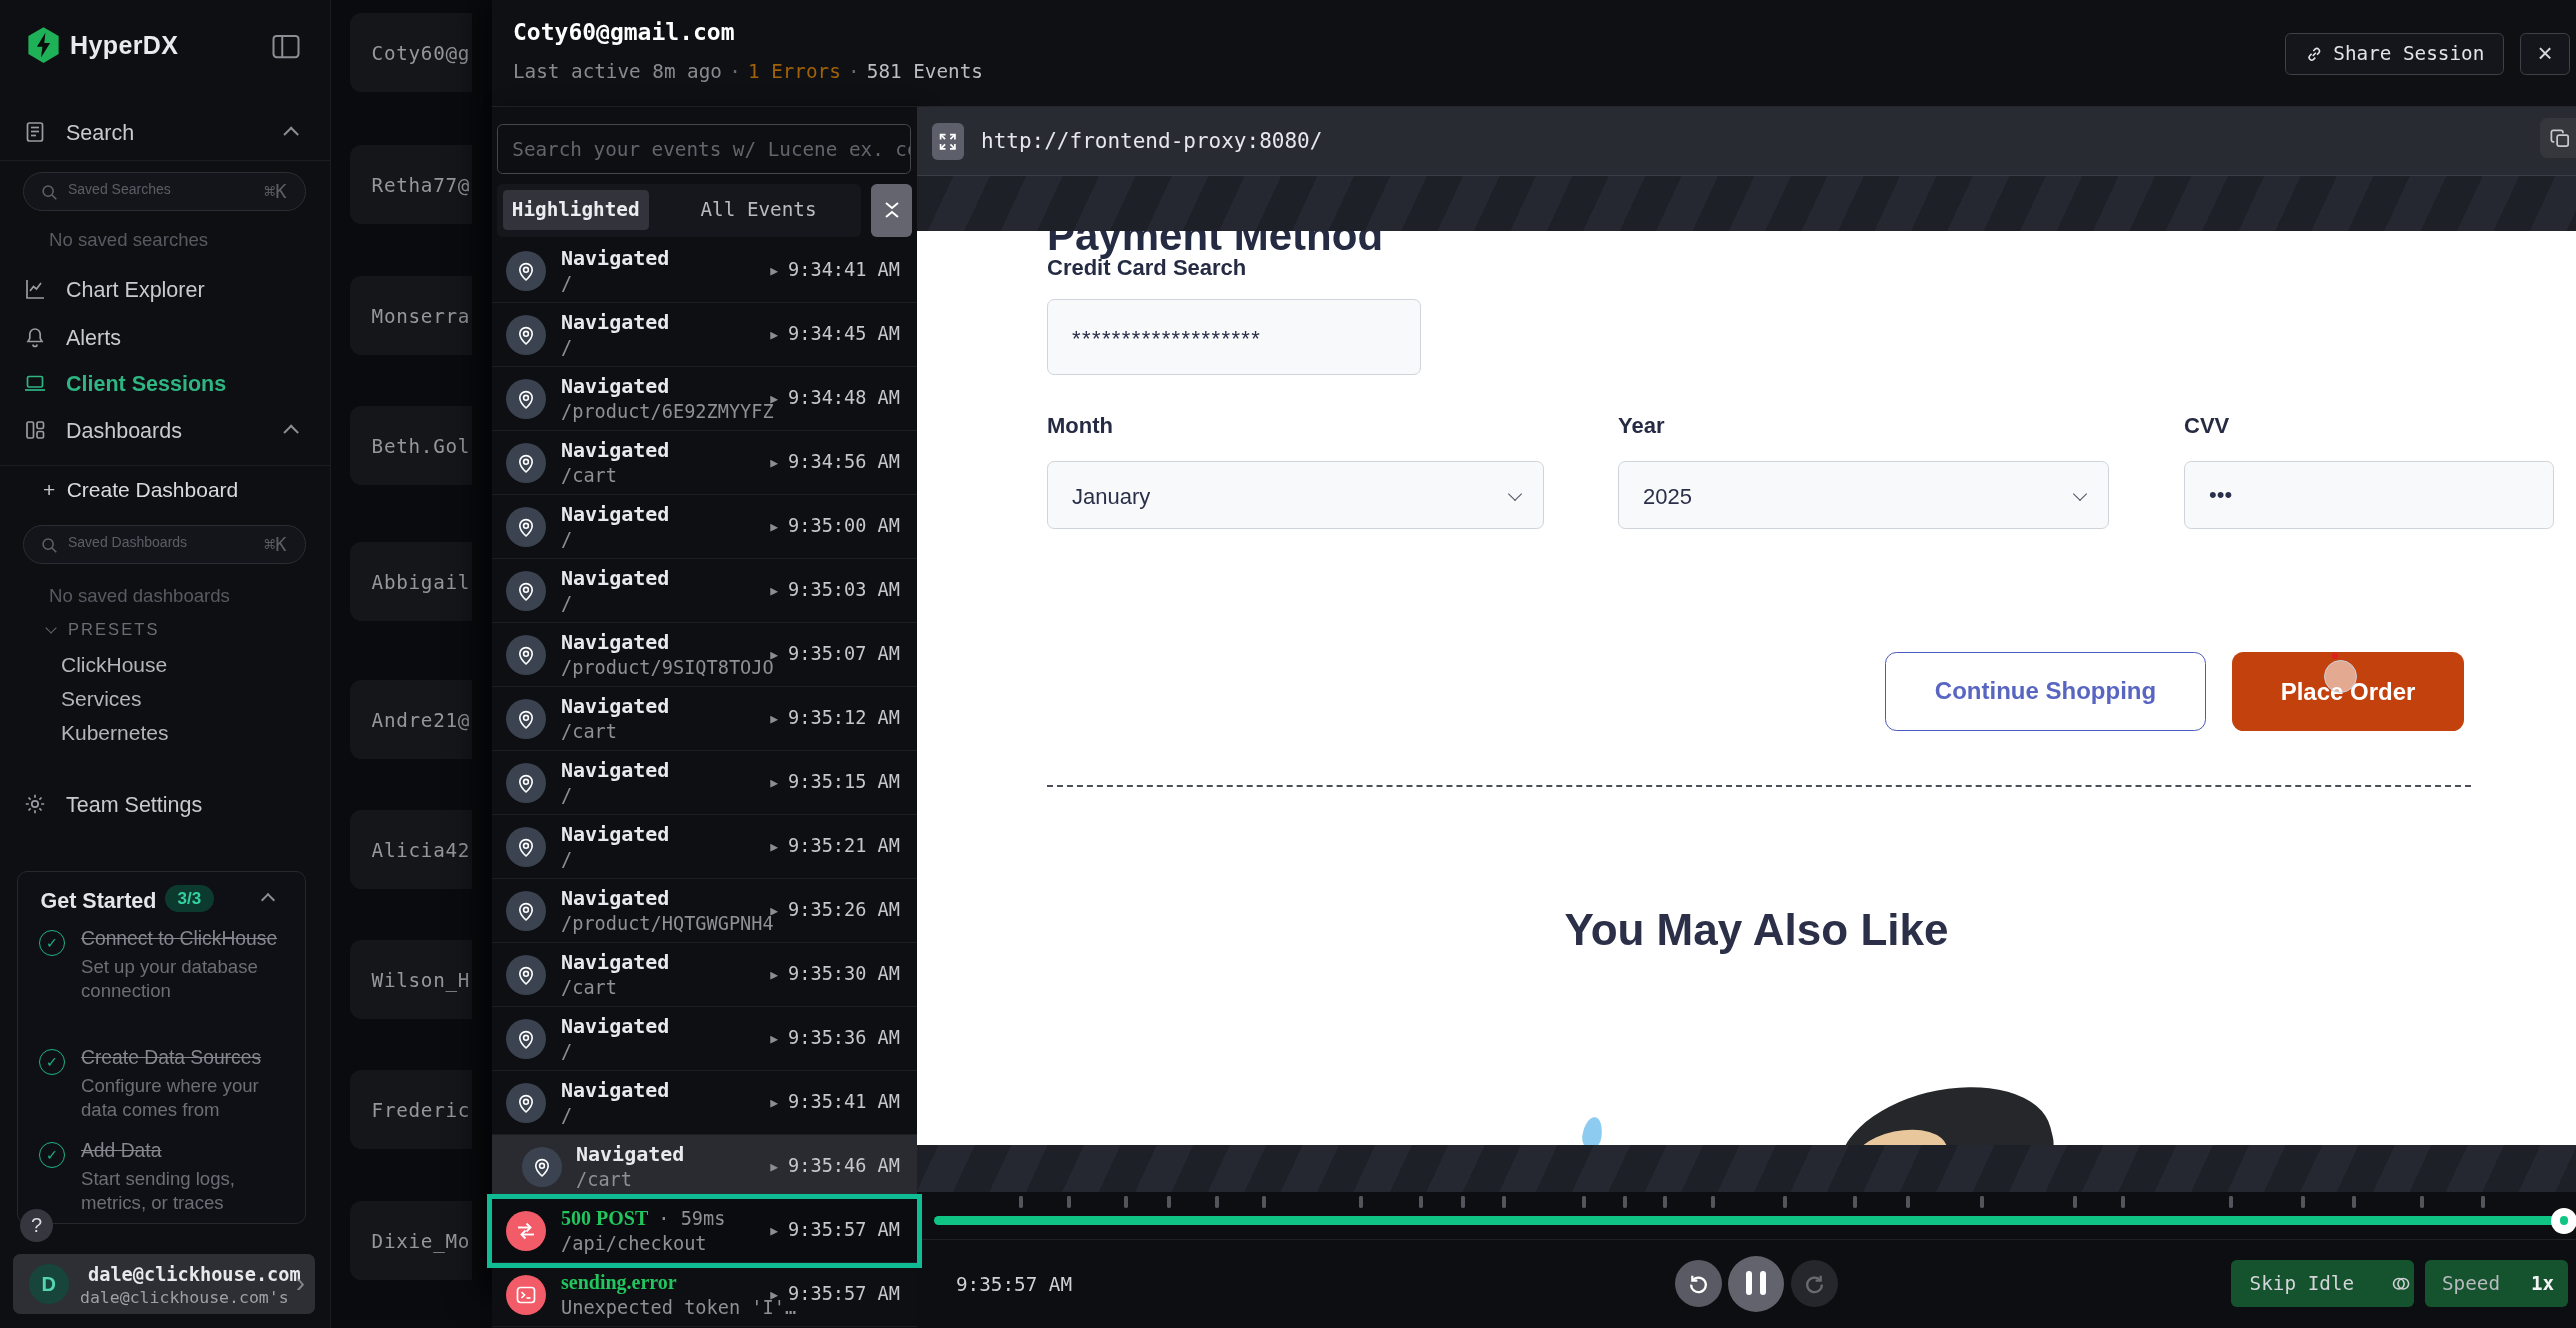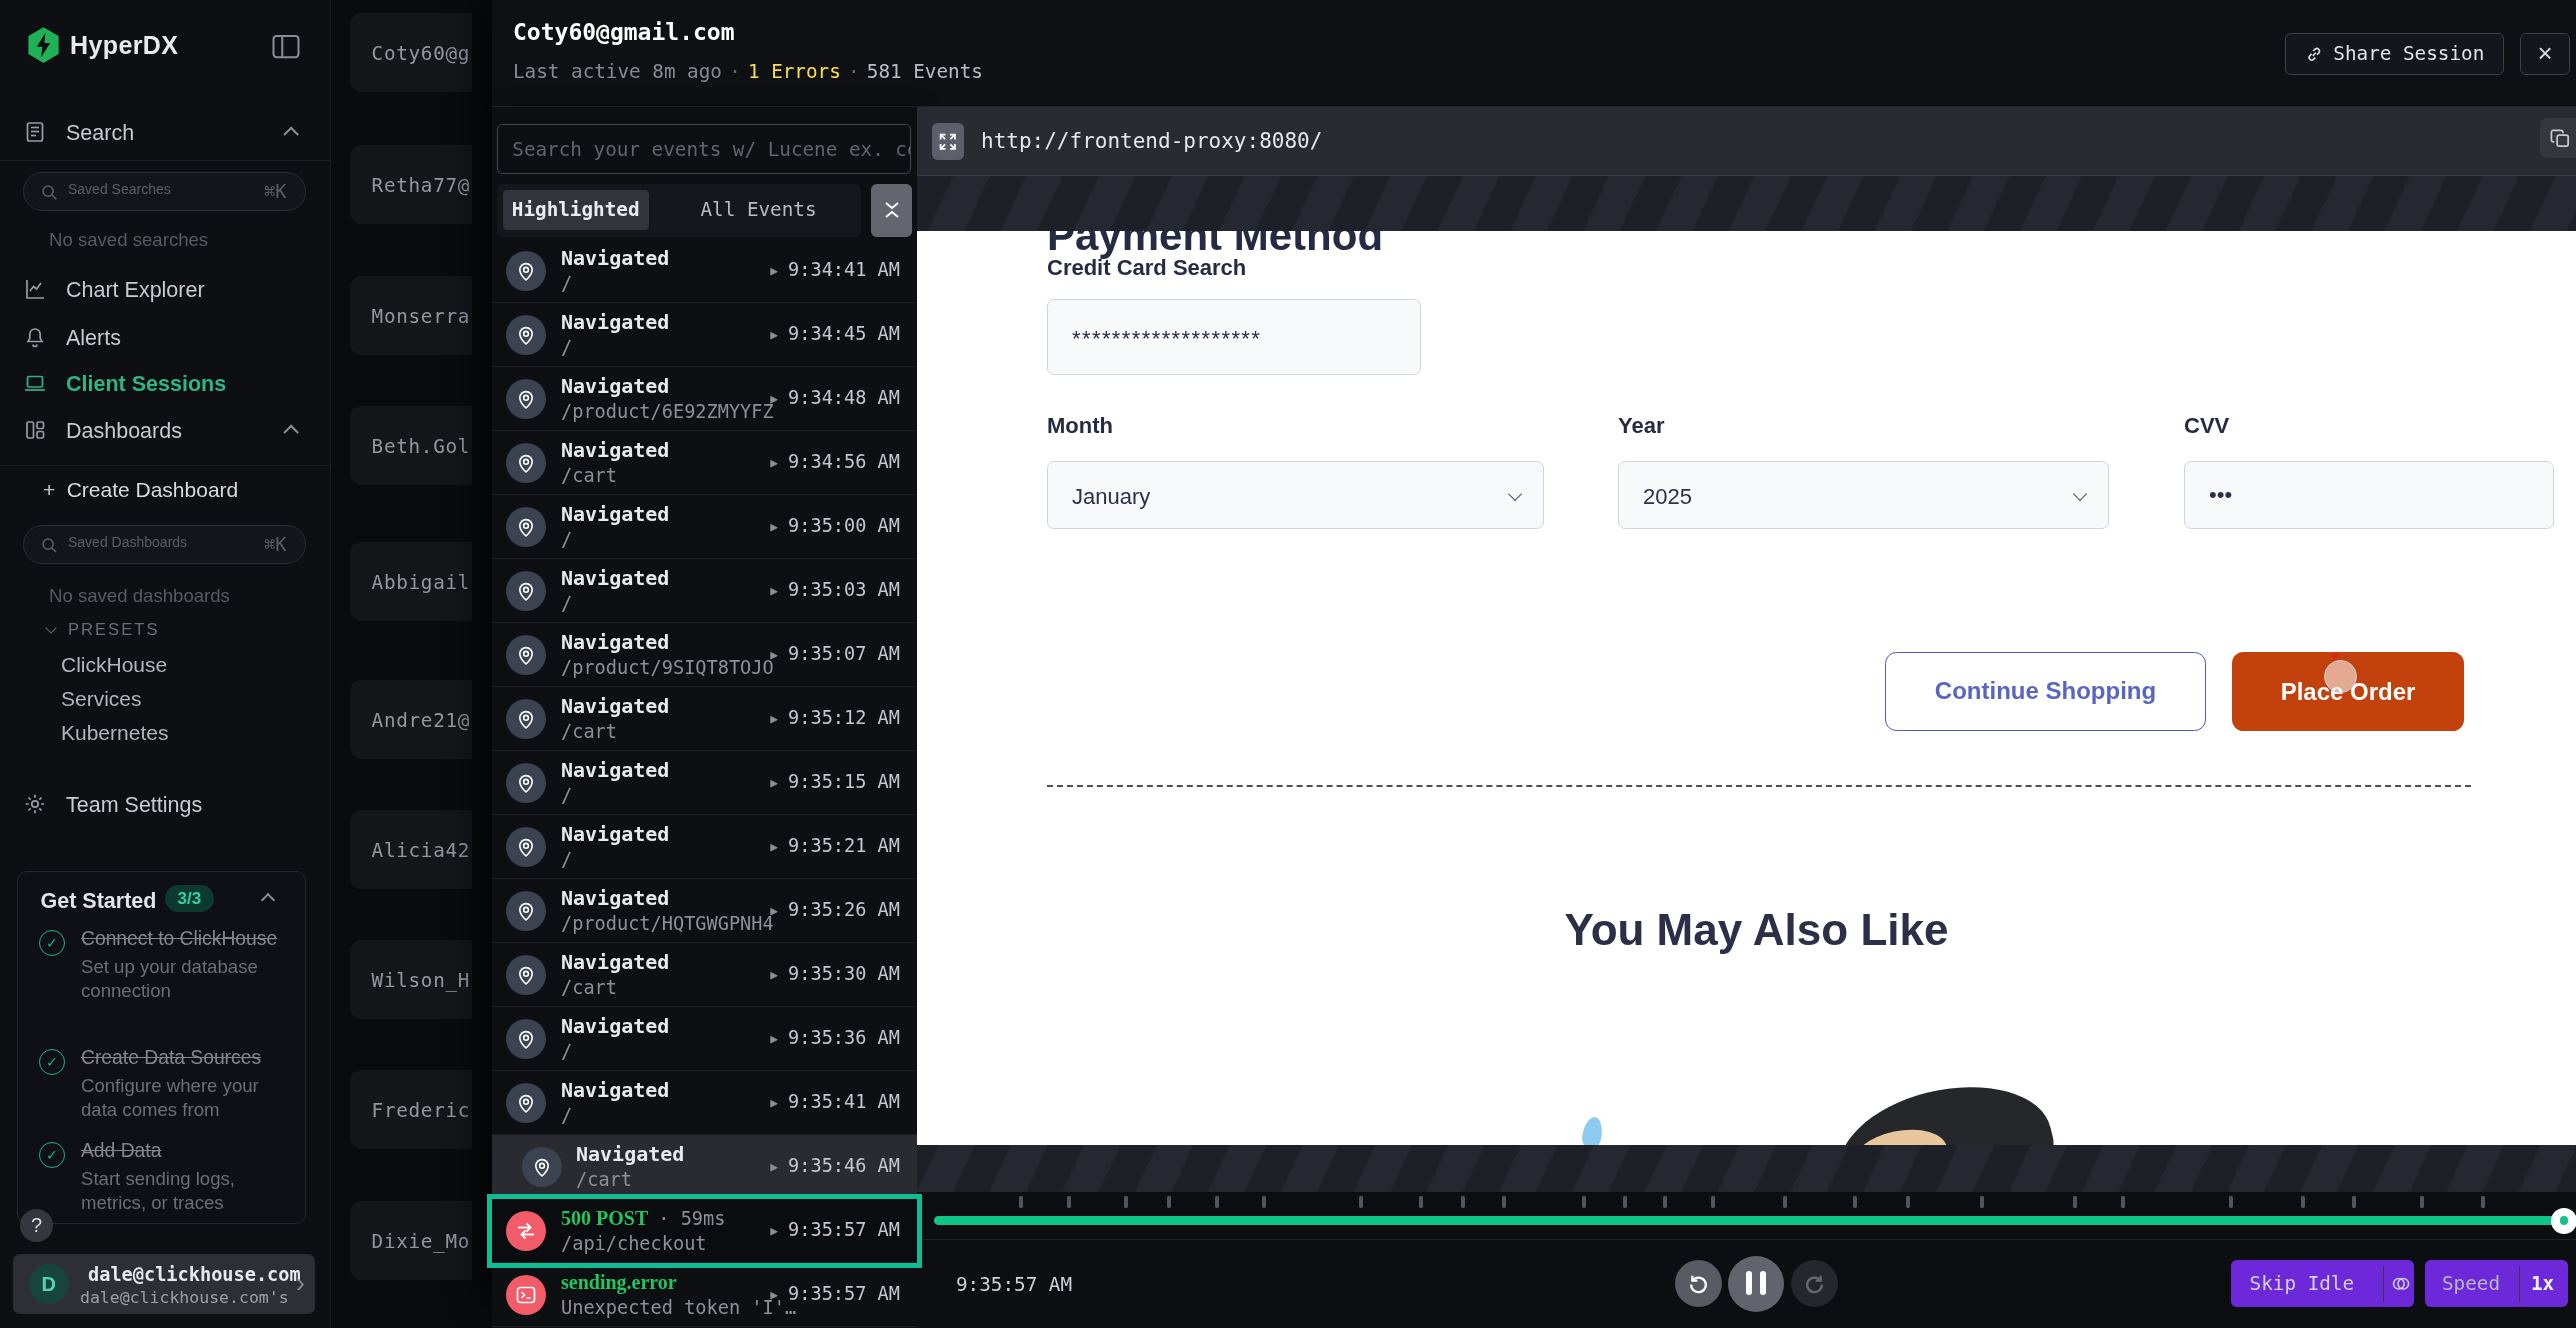--- a/index.html
+++ b/index.html
@@ -51,21 +51,21 @@
   
   .session-list { position:absolute; left:331px; top:0; width:141px; height:1328px; background:#0a0b0e; overflow:hidden; z-index:1; }
   .sess-card { position:absolute; left:18.6px; width:150px; height:79px; background:#15161a; border-radius:11.4px; }
   .sess-card .se { position:absolute; left:22px; top:29px; font-size:19.3px; color:#96979d; letter-spacing:0.7px; white-space:nowrap; }
   
   .overlay { position:absolute; left:492px; top:0; width:2104px; height:1296px; background:#0e0f13; z-index:5; box-shadow:-15.7px 0 29px rgba(0,0,0,.55); }
   .ov-header { position:absolute; left:0; top:0; width:2104px; height:107px; background:#0f1014; border-bottom:0.7px solid #24252b; }
   .sess-title { position:absolute; left:21px; top:18.6px; font-size:23px; font-weight:bold; color:#fff; }
   .sess-sub { position:absolute; left:21px; top:60px; font-size:19.3px; color:#898a91; }
   .sess-sub .dot { color:#6a6b72; padding:0 7.2px; }
-  .sess-sub .err { color:#fde047; }
+  .sess-sub .err { color:#a16207; }
   .sess-sub .evcount { color:#bcbdc4; }
   .share-btn { position:absolute; right:92px; top:33px; width:219px; height:42px; border:1.1px solid #3f4048; border-radius:5.7px; background:#15161b; color:#e2e3e8; font-size:19.3px; line-height:39px; text-align:center; }
   .share-btn svg { position:relative; top:3.6px; margin-right:10px; }
   .close-btn { position:absolute; right:26px; top:33px; width:50px; height:42px; border:1.1px solid #3f4048; border-radius:5.7px; background:#15161b; color:#d7d8dd; font-size:26px; text-align:center; line-height:39px; }
   
   .events-panel { position:absolute; left:0; top:107px; width:425px; height:1221px; background:#0e0f13; box-shadow:7.2px 0 17px rgba(0,0,0,.4); }
   .ev-search { position:absolute; left:5px; top:16.5px; width:414px; height:50px; border:1.1px solid #45464e; border-radius:5.7px; background:#0e0f13; overflow:hidden; }
   .ev-search .ph { position:absolute; left:14.3px; top:13px; font-size:19.3px; color:#63656d; white-space:nowrap; }
   .tabs-row { position:absolute; left:5px; top:77px; width:364px; height:53px; background:#16171c; border-radius:5.7px; }
   .tab-hl { position:absolute; left:5.7px; top:6.4px; width:146px; height:40px; background:#33343b; border-radius:4.3px; color:#ececf0; font-weight:bold; font-size:19.3px; text-align:center; line-height:40px; }
@@ -125,21 +125,21 @@
   .playhead { position:absolute; left:1634px; top:15.7px; width:26px; height:26px; border-radius:50%; background:#fff; }
   .playhead i { position:absolute; left:8.6px; top:8.6px; width:8.6px; height:8.6px; border-radius:50%; background:#0fc485; }
   .controls { position:absolute; left:0; top:1133px; width:1679px; height:87px; background:#0d0e11; }
   .cur-time { position:absolute; left:39px; top:33px; font-size:19.3px; color:#cfd0d5; }
   .cbtn { position:absolute; border-radius:50%; color:#fff; }
   .cbtn svg { position:absolute; }
   .btn-rew { left:758px; top:20px; width:47px; height:47px; background:#595a63; }
   .btn-pause { left:811px; top:15.7px; width:56px; height:56px; background:#62636c; }
   .pb { position:absolute; top:15.7px; width:6.4px; height:24px; border-radius:2.9px; background:#fff; }
   .btn-fwd { left:874px; top:20px; width:47px; height:47px; background:#26272c; color:#6a6b72; }
-  .pill-btn { position:absolute; top:20px; height:47px; background:#6d28d9; border-radius:5.7px; color:#d4d5da; font-size:19.3px; }
+  .pill-btn { position:absolute; top:20px; height:47px; background:#14532d; border-radius:5.7px; color:#d4d5da; font-size:19.3px; }
   .skip-idle { left:1314px; width:183px; }
   .skip-idle .lbl { position:absolute; left:18.6px; top:12px; }
   .skip-idle .sep { position:absolute; left:152px; top:5.7px; width:0.7px; height:36px; background:#3a3b41; }
   .skip-idle svg { position:absolute; left:159px; top:13px; }
   .speed { left:1508px; width:143px; }
   .speed .lbl { position:absolute; left:17px; top:12px; color:#b9bac0; }
   .speed .sep { position:absolute; left:94px; top:5.7px; width:0.7px; height:36px; background:#3a3b41; }
   .speed .val { position:absolute; left:106px; top:12px; color:#f2f3f5; font-weight:bold; }
 </style>
 </head>

